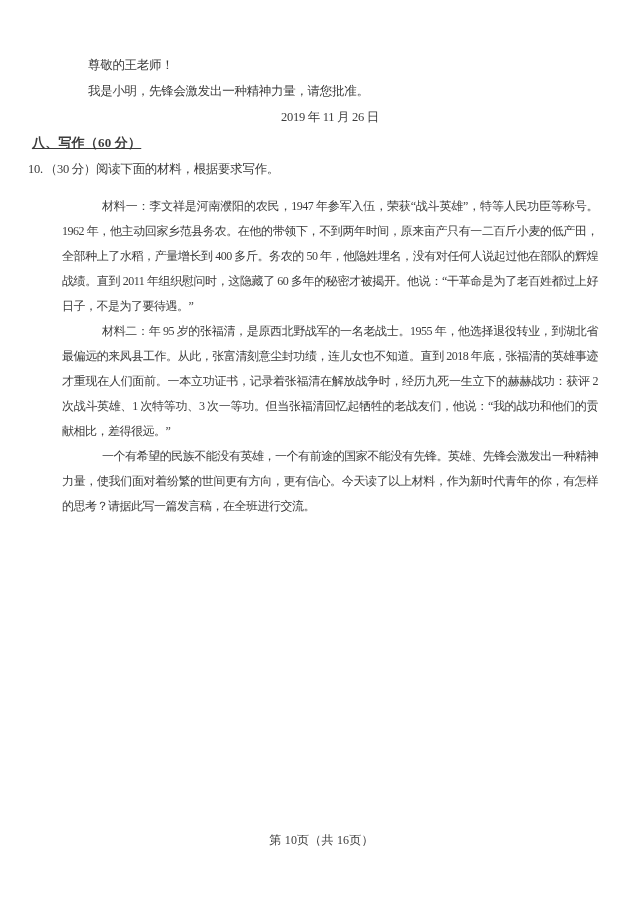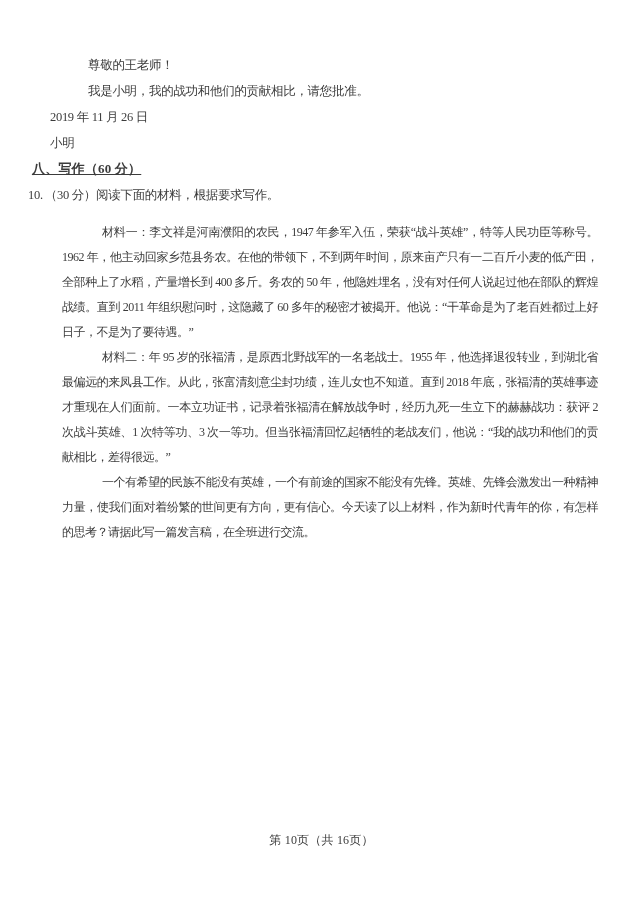--- a/index.html
+++ b/index.html
@@ -22,21 +22,21 @@
   .content {
     padding: 52px 33px 0 50px;
   }
   .line {
     font-size: 12.5px;
     line-height: 26px;
     letter-spacing: -0.3px;
     white-space: nowrap;
   }
   .indent { text-indent: 38px; }
-  .right  { text-align: left; text-indent: 0; }
+  .right  { text-align: center; text-indent: 0; }
   .sig    { padding-right: 10px; }
   .heading {
     font-weight: bold;
     font-size: 13px;
     letter-spacing: 0.2px;
     margin-left: -18px;
     text-decoration: underline;
   }
   .question { margin-left: -22px; }
   .question .qnum { margin-right: 2px; margin-top: 48px; }
@@ -62,23 +62,22 @@
   .footer b { font-weight: normal; }
 </style>
 </head>
 <body>
 
 <div class="page">
   <div class="content">
 
     <div class="letter">
       <div class="line indent">尊敬的王老师！</div>
-      <div class="line indent">我是小明，我的战功和他们的贡献相比，请您批准。</div>
+      <div class="line indent">我是小明，先锋会激发出一种精神力量，请您批准。</div>
       <div class="line right">2019 年 11 月 26 日</div>
-      <div class="line right sig">小明</div>
     </div>
 
     <div class="line heading">八、写作（60 分）</div>
 
     <div class="line question">
       <span class="qnum">10.</span><span>（30 分）阅读下面的材料，根据要求写作。</span>
     </div>
 
     <div class="paras">
       <p class="para">材料一：李文祥是河南濮阳的农民，1947 年参军入伍，荣获“战斗英雄”，特等人民功臣等称号。1962 年，他主动回家乡范县务农。在他的带领下，不到两年时间，原来亩产只有一二百斤小麦的低产田，全部种上了水稻，产量增长到 400 多斤。务农的 50 年，他隐姓埋名，没有对任何人说起过他在部队的辉煌战绩。直到 2011 年组织慰问时，这隐藏了 60 多年的秘密才被揭开。他说：“干革命是为了老百姓都过上好日子，不是为了要待遇。”</p>

